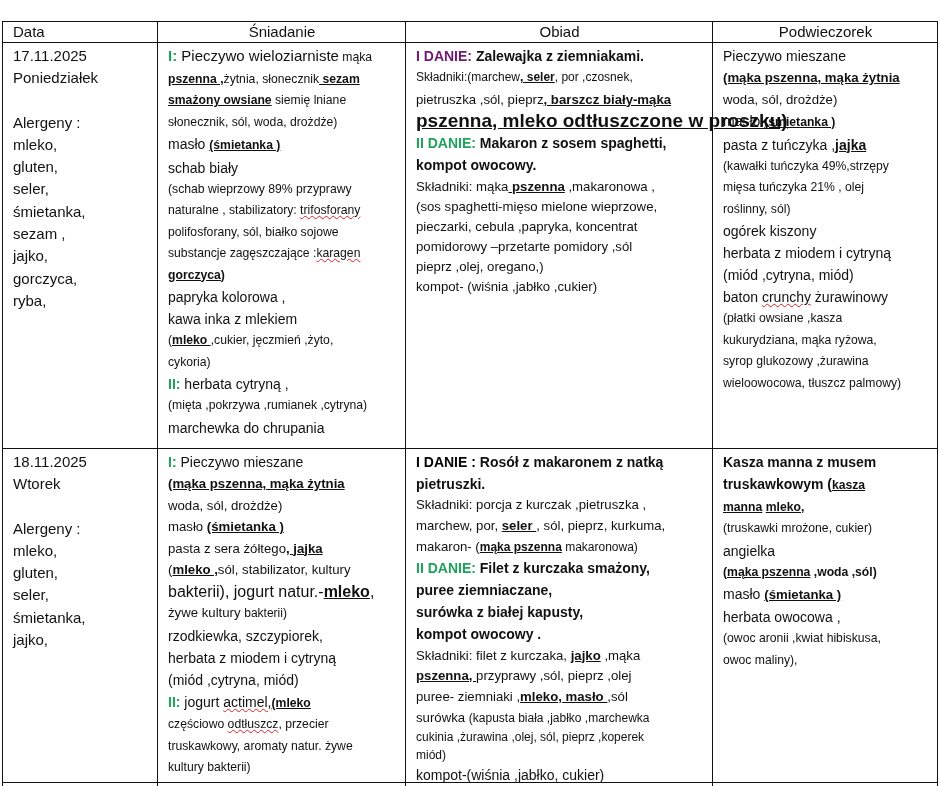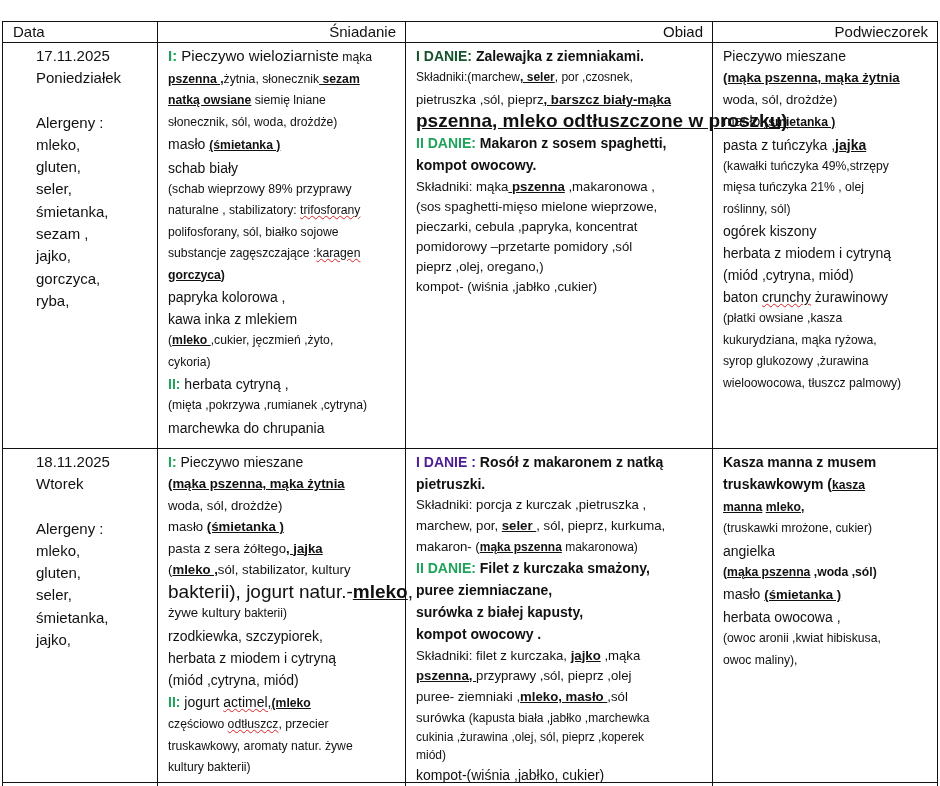--- a/index.html
+++ b/index.html
@@ -2,32 +2,32 @@
 <html><head>
 <meta charset="utf-8">
 <style>
   html, body { margin: 0; padding: 0; background: #ffffff; }
   body { width: 940px; height: 786px; overflow: hidden; position: relative;
          font-family: "Liberation Sans", sans-serif; color: #111; }
   table.menu { position: absolute; left: 2px; top: 21px; border-collapse: collapse;
                table-layout: fixed; width: 935px; padding-left: 47px; }
   table.menu td, table.menu th { border: 1.5px solid #111; vertical-align: top;
                padding: 2px 9px 6px 10px; }
-  th { font-weight: normal; font-size: 15px; height: 19px; padding-top: 1px !important; padding-bottom: 0 !important; text-align: right; }
+  th { font-weight: normal; font-size: 15px; height: 19px; padding-top: 1px !important; padding-bottom: 0 !important; text-align: center; }
   th.c-date { text-align: left; }
   col.c1 { width: 155px; } col.c2 { width: 248px; } col.c3 { width: 307px; } col.c4 { width: 225px; }
   .ln { display: block; white-space: nowrap; }
   .L { font-size: 15px; line-height: 22.5px; }
   .M { font-size: 14px; line-height: 22px; }
   .S { font-size: 12.2px; line-height: 21.5px; }
   .b { font-weight: bold; }
   .u { text-decoration: underline; }
   .g { color: #1fa35a; font-weight: bold; }
   .sq { text-decoration: underline wavy #d22; text-decoration-thickness: 1px; }
-  .date-cell .L { line-height: 22.3px; margin-left: 23px; }
+  .date-cell .L { line-height: 22.3px; }
   .gap { display: block; height: 22px; }
   tr.r1 td { height: 397px; }
   tr.r2 td { height: 340px; }
   .bottomline { position: absolute; left: 2px; top: 782px; width: 935px; border-top: 1.5px solid #111; }
 </style>
 </head>
 <body>
 
 <table class="menu">
   <colgroup>
@@ -55,39 +55,39 @@
       <span class="ln L">seler,</span>
       <span class="ln L">śmietanka,</span>
       <span class="ln L">sezam ,</span>
       <span class="ln L">jajko,</span>
       <span class="ln L">gorczyca,</span>
       <span class="ln L">ryba,</span>
     </td>
     <td>
       <span class="ln L"><span class="g" style="color: rgb(31, 163, 90);">I:</span><span> Pieczywo wieloziarniste</span><span class="S"> mąka</span></span>
       <span class="ln S"><span class="b u">pszenna ,</span><span>żytnia, słonecznik</span><span class="b u"> sezam</span></span>
-      <span class="ln S"><span class="b u">natką owsiane</span><span> siemię lniane</span></span>
+      <span class="ln S"><span class="b u">smażony owsiane</span><span> siemię lniane</span></span>
       <span class="ln S">słonecznik, sól, woda, drożdże)</span>
       <span class="ln M"><span>masło </span><span class="S b u">(śmietanka )</span></span>
       <span class="ln M">schab biały</span>
       <span class="ln S">(schab wieprzowy 89% przyprawy</span>
       <span class="ln S"><span>naturalne , stabilizatory: </span><span class="sq">trifosforany</span></span>
       <span class="ln S">polifosforany, sól, białko sojowe</span>
       <span class="ln S"><span>substancje zagęszczające :</span><span class="sq">karagen</span></span>
       <span class="ln S"><span class="b u">gorczyca</span><span class="b">)</span></span>
       <span class="ln M">papryka kolorowa ,</span>
       <span class="ln M">kawa inka  z mlekiem</span>
       <span class="ln S"><span>(</span><span class="b u">mleko </span><span>,cukier, jęczmień ,żyto,</span></span>
       <span class="ln S">cykoria)</span>
       <span class="ln M"><span class="g" style="color: rgb(31, 163, 90);">II:</span><span> herbata cytryną ,</span></span>
       <span class="ln S">(mięta ,pokrzywa ,rumianek ,cytryna)</span>
       <span class="ln M">marchewka do chrupania</span>
     </td>
     <td>
-      <span class="ln M b"><span class="g" style="color: #14532d;">I DANIE:</span><span> Zalewajka z ziemniakami.</span></span>
+      <span class="ln M b"><span class="g" style="color: #701a75;">I DANIE:</span><span> Zalewajka z ziemniakami.</span></span>
       <span class="ln S" style="font-size:12px"><span>Składniki:(marchew</span><span class="b u">, seler</span><span>, por ,czosnek,</span></span>
       <span class="ln S" style="font-size:13.2px"><span>pietruszka ,sól, pieprz</span><span class="b u">, barszcz biały-mąka</span></span>
       <span class="ln S b u" style="font-size:19px">pszenna, mleko odtłuszczone w proszku)</span>
       <span class="ln M b"><span class="g" style="color: rgb(31, 163, 90);">II DANIE:</span><span> Makaron z sosem spaghetti,</span></span>
       <span class="ln M b">kompot owocowy.</span>
       <span class="ln S" style="font-size:13.2px"><span>Składniki: mąka</span><span class="b u"> pszenna</span><span> ,makaronowa  ,</span></span>
       <span class="ln S" style="font-size:13.2px;line-height:20px">(sos spaghetti-mięso mielone wieprzowe,</span>
       <span class="ln S" style="font-size:13.2px;line-height:20px">pieczarki, cebula ,papryka, koncentrat</span>
       <span class="ln S" style="font-size:13.2px;line-height:20px">pomidorowy –przetarte pomidory ,sól</span>
       <span class="ln S" style="font-size:13.2px;line-height:20px">pieprz ,olej, oregano,)</span>
@@ -125,32 +125,32 @@
       <span class="ln L">śmietanka,</span>
       <span class="ln L">jajko,</span>
     </td>
     <td>
       <span class="ln M"><span class="g" style="color: rgb(31, 163, 90);">I:</span><span> Pieczywo mieszane</span></span>
       <span class="ln S b u" style="font-size:13.2px">(mąka pszenna, mąka żytnia</span>
       <span class="ln S" style="font-size:13.2px">woda, sól, drożdże)</span>
       <span class="ln S" style="font-size:13.2px"><span>masło </span><span class="b u">(śmietanka )</span></span>
       <span class="ln S" style="font-size:13.2px"><span>pasta z sera żółtego</span><span class="b u">, jajka</span></span>
       <span class="ln S" style="font-size:13.2px"><span>(</span><span class="b u">mleko ,</span><span>sól, stabilizator, kultury</span></span>
-      <span class="ln S" style="font-size:19px"><span>bakterii), jogurt natur.-</span><span class="b u">mleko</span><span>,</span></span>
+      <span class="ln S" style="font-size:16px"><span>bakterii), jogurt natur.-</span><span class="b u">mleko</span><span>,</span></span>
       <span class="ln S" style="font-size:13.2px"><span>żywe kultury </span><span style="font-size:12px">bakterii)</span></span>
       <span class="ln M">rzodkiewka, szczypiorek,</span>
       <span class="ln M">herbata z miodem i cytryną</span>
       <span class="ln M">(miód ,cytryna, miód)</span>
       <span class="ln M"><span class="g" style="color: rgb(31, 163, 90);">II:</span><span> jogurt </span><span class="sq">actimel,</span><span class="S b u">(mleko</span></span>
       <span class="ln S"><span>częściowo </span><span class="sq">odtłuszcz</span><span>, przecier</span></span>
       <span class="ln S">truskawkowy, aromaty natur. żywe</span>
       <span class="ln S">kultury bakterii)</span>
     </td>
     <td>
-      <span class="ln M b"><span class="g" style="color: #4c1d95;">I DANIE :</span><span> Rosół z makaronem z natką</span></span>
+      <span class="ln M b"><span class="g" style="color: #000000;">I DANIE :</span><span> Rosół z makaronem z natką</span></span>
       <span class="ln M b">pietruszki.</span>
       <span class="ln S" style="font-size:13.2px;line-height:20px">Składniki: porcja z kurczak ,pietruszka ,</span>
       <span class="ln S" style="font-size:13.2px"><span>marchew, por, </span><span class="b u">seler </span><span>, sól, pieprz, kurkuma,</span></span>
       <span class="ln S" style="font-size:13.2px;line-height:20px"><span>makaron- (</span><span class="b u" style="font-size:12px">mąka pszenna</span><span style="font-size:12px"> makaronowa)</span></span>
       <span class="ln M b"><span class="g" style="color: rgb(31, 163, 90);">II DANIE:</span><span>  Filet z kurczaka smażony,</span></span>
       <span class="ln M b">puree ziemniaczane,</span>
       <span class="ln M b">surówka z białej kapusty,</span>
       <span class="ln M b">kompot owocowy .</span>
       <span class="ln S" style="font-size:13.2px"><span>Składniki: filet z kurczaka, </span><span class="b u">jajko</span><span> ,mąka</span></span>
       <span class="ln S" style="font-size:13.2px;line-height:20px"><span class="b u">pszenna, </span><span> przyprawy ,sól, pieprz ,olej</span></span>

